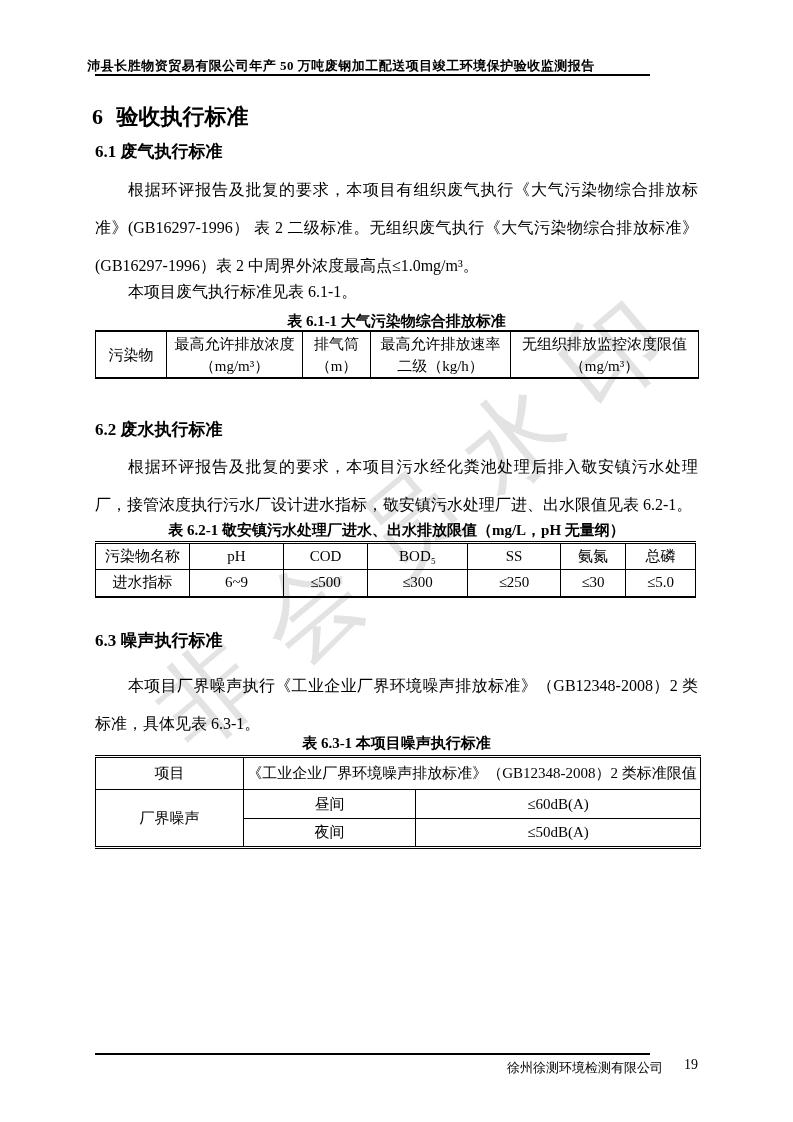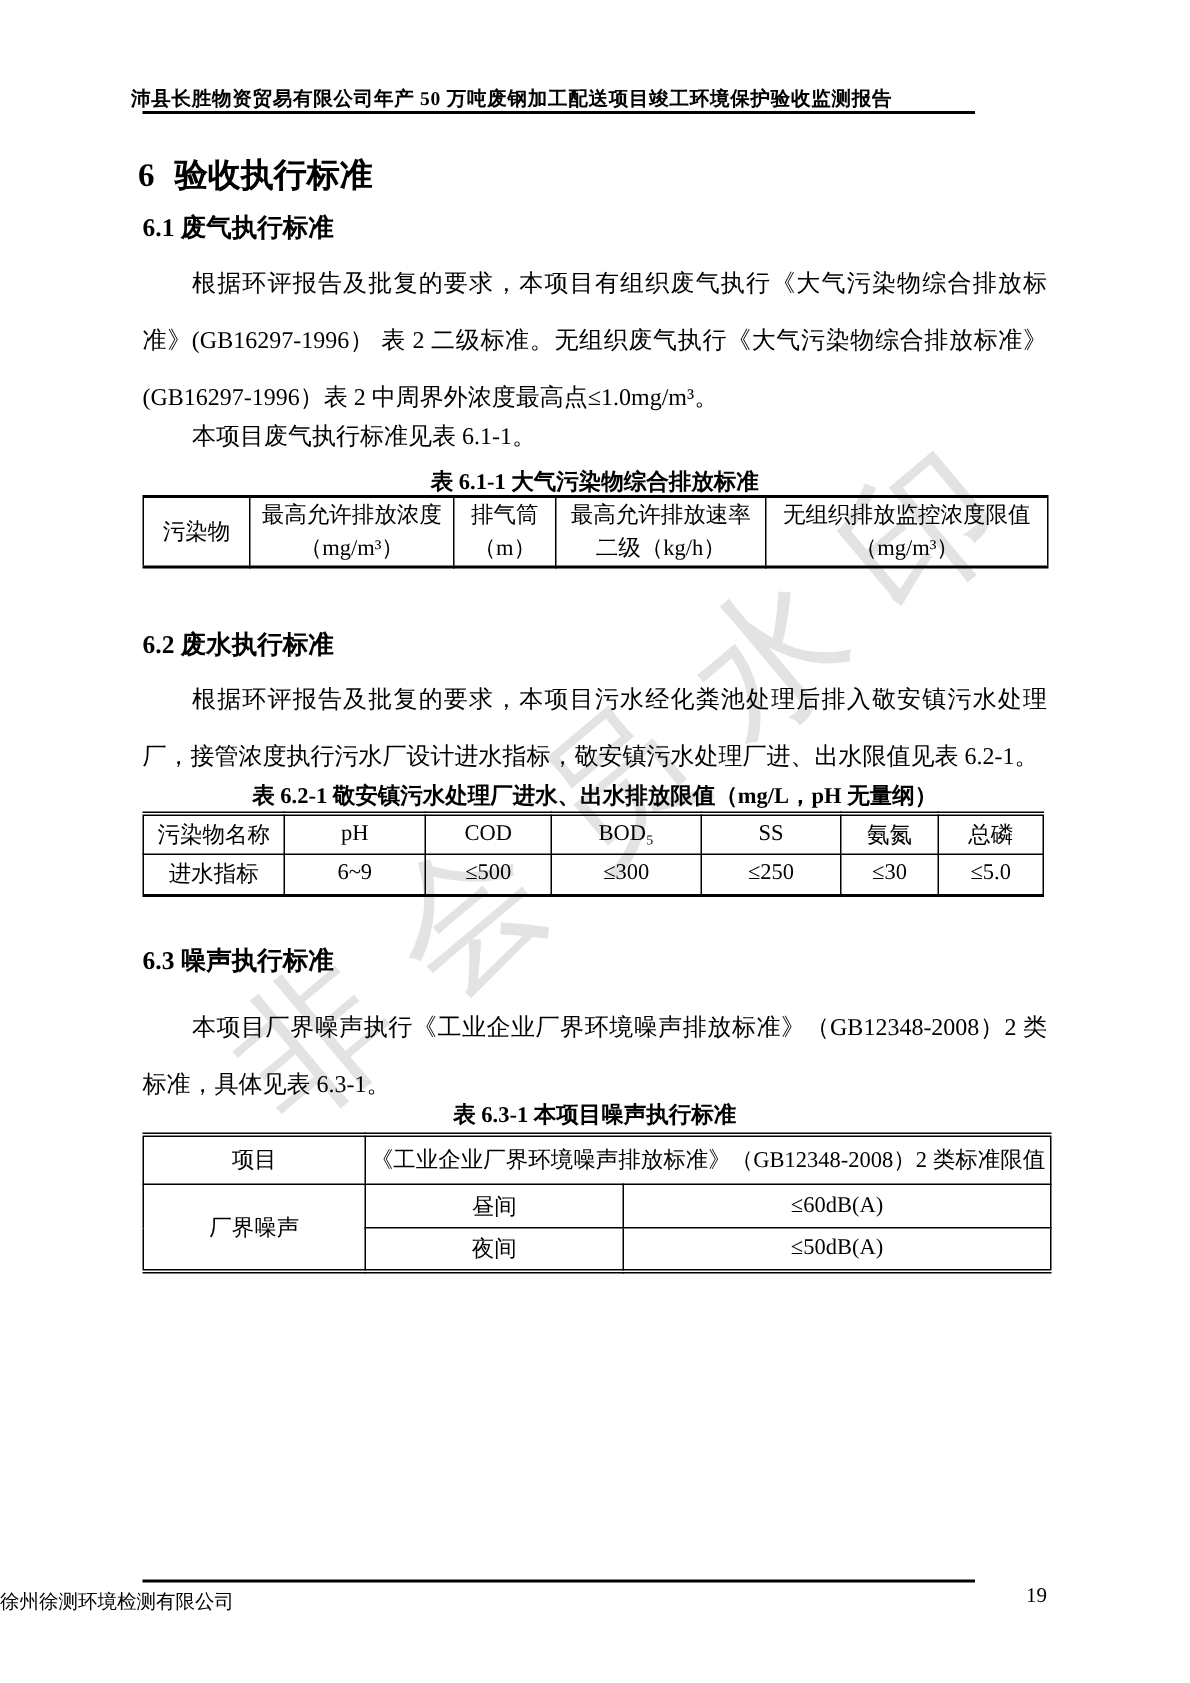--- a/index.html
+++ b/index.html
@@ -30,21 +30,21 @@
 
   table{border-collapse:collapse;table-layout:fixed;position:absolute;left:95px;}
   td{border:1px solid #000;text-align:center;vertical-align:middle;
      font-size:15px;padding:0;overflow:hidden;}
   .t611{top:330px;width:603px;border-top:2px solid #000;border-bottom:2px solid #000;}
   .t611 .hdr{line-height:22px;}
   .t621{top:541px;width:600px;border-top:3px double #000;border-bottom:2px solid #000;}
   .t631{top:755px;width:605px;border-top:3px double #000;border-bottom:3px double #000;border-radius:27px;}
 
   .footer-rule{left:95px;top:1053px;width:555px;height:1.5px;background:#000;}
-  .doc-footer{left:0;top:1059px;width:663px;text-align:left;font-size:13px;}
+  .doc-footer{left:0;top:1059px;width:663px;text-align:right;font-size:13px;}
   .page-num{left:684px;top:1057px;font-size:14px;text-align:center;}
 </style>
 </head>
 <body>
 
 <div class="page">
 
   <div class="watermark">非会员水印</div>
 
   <div class="content">

